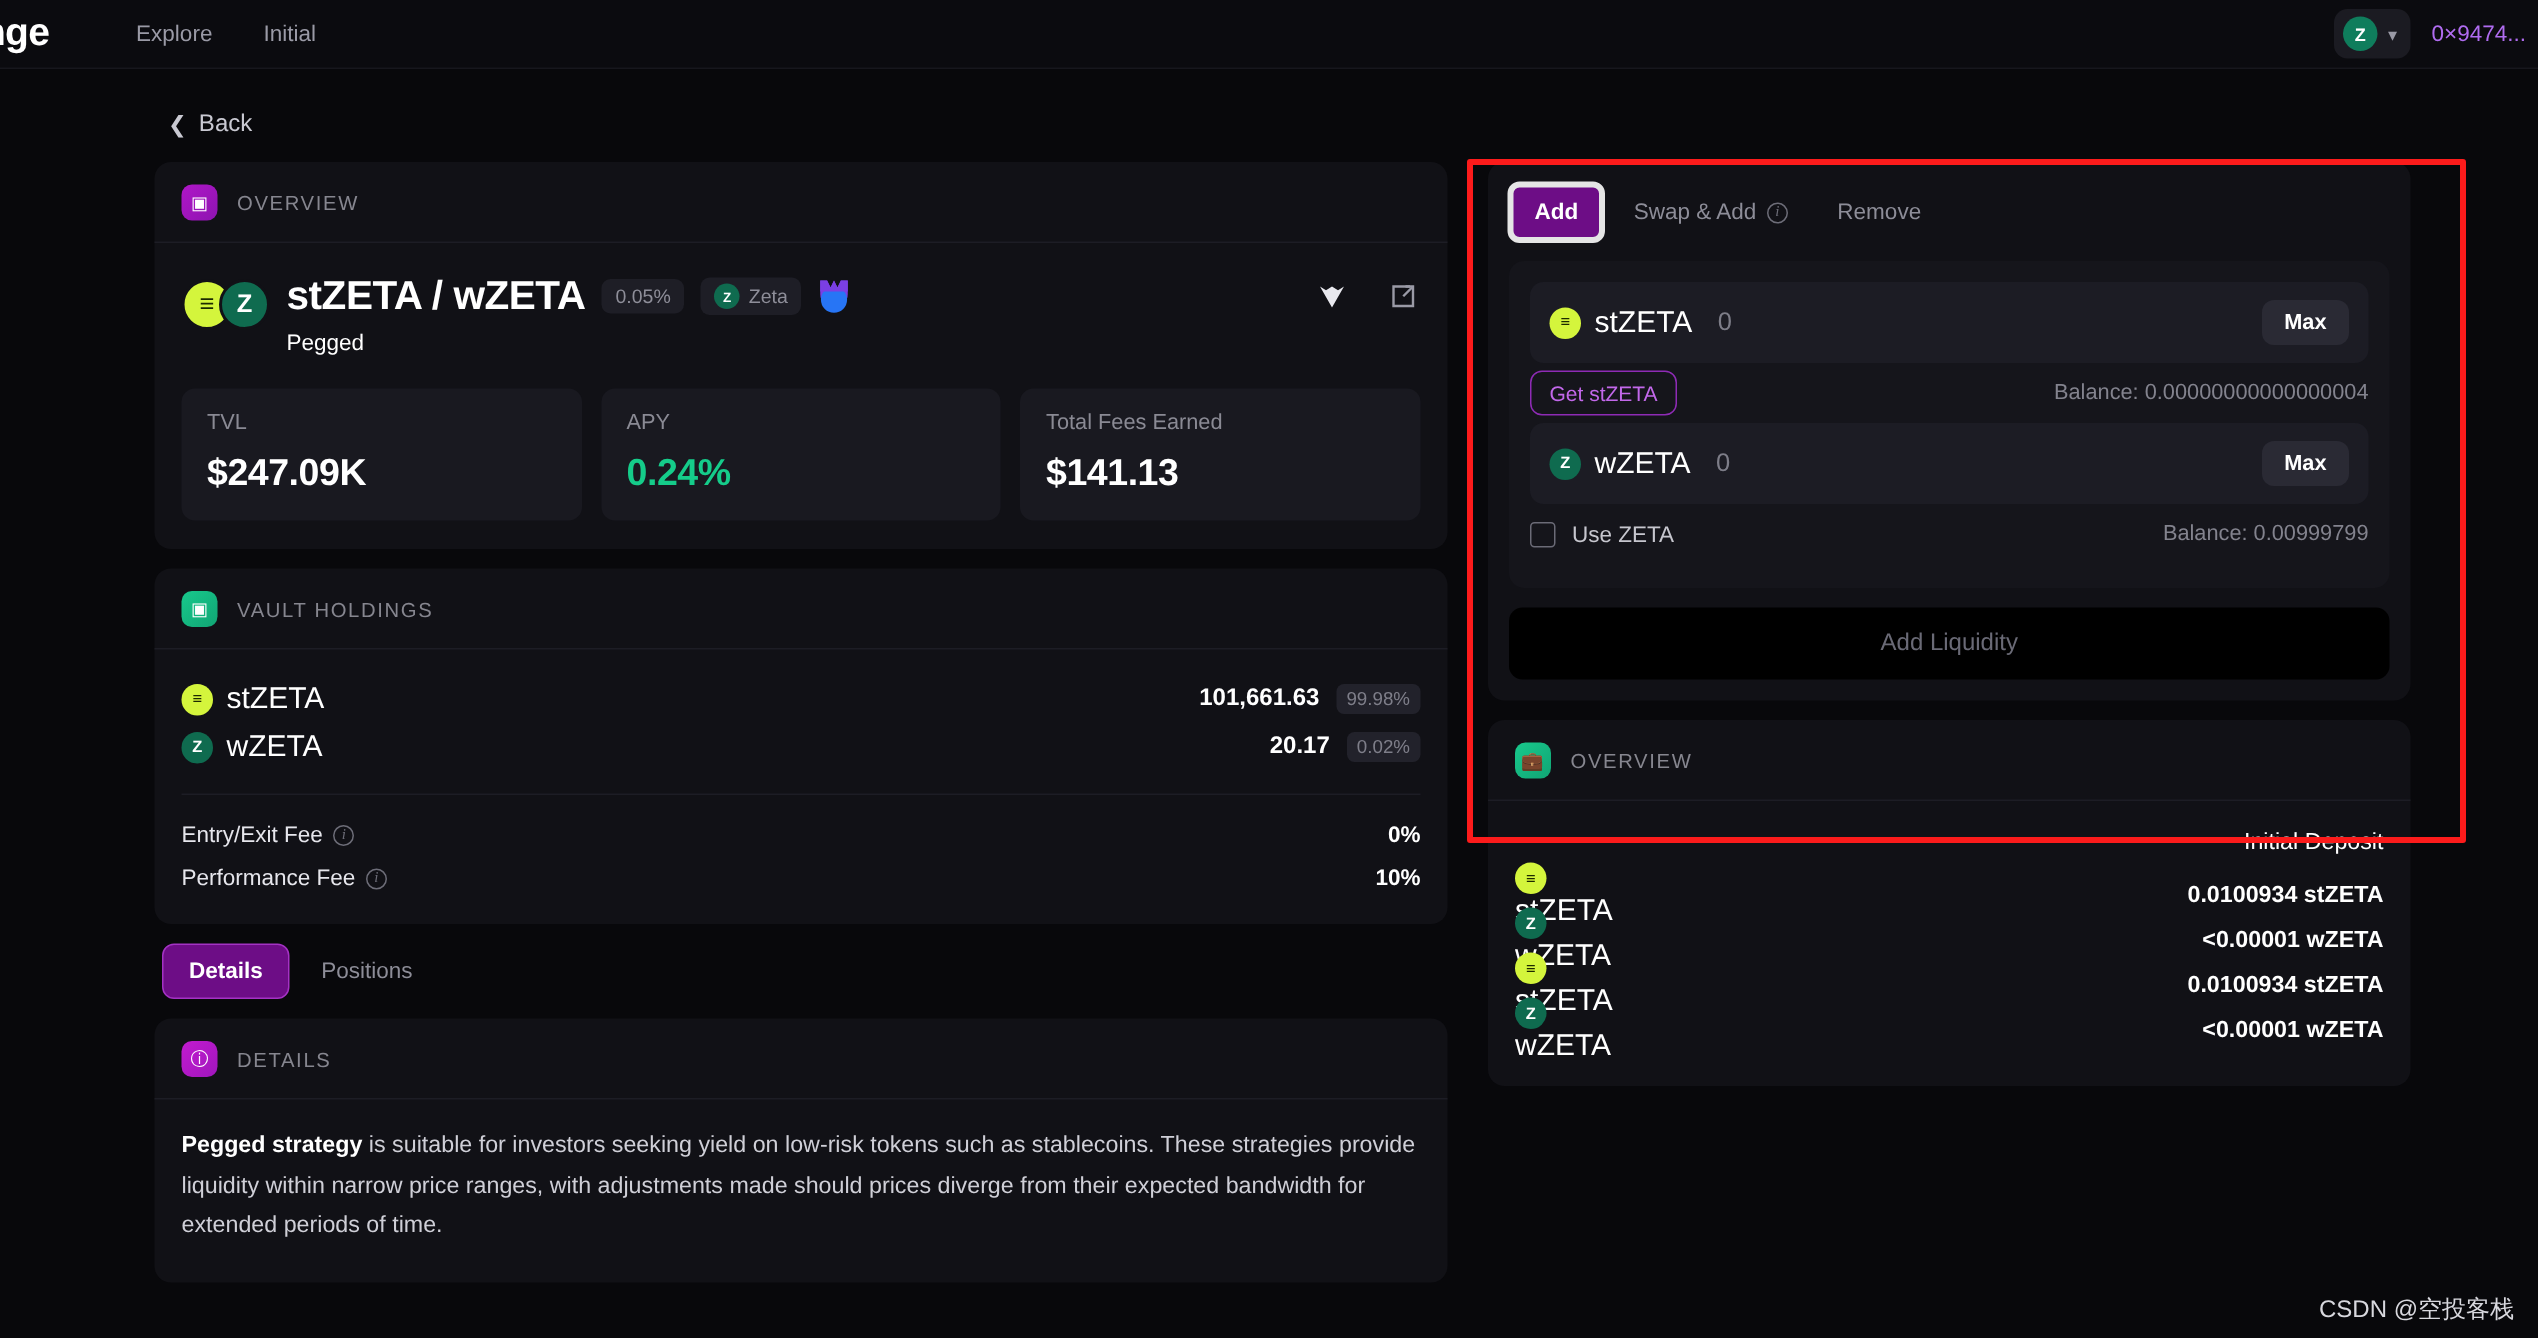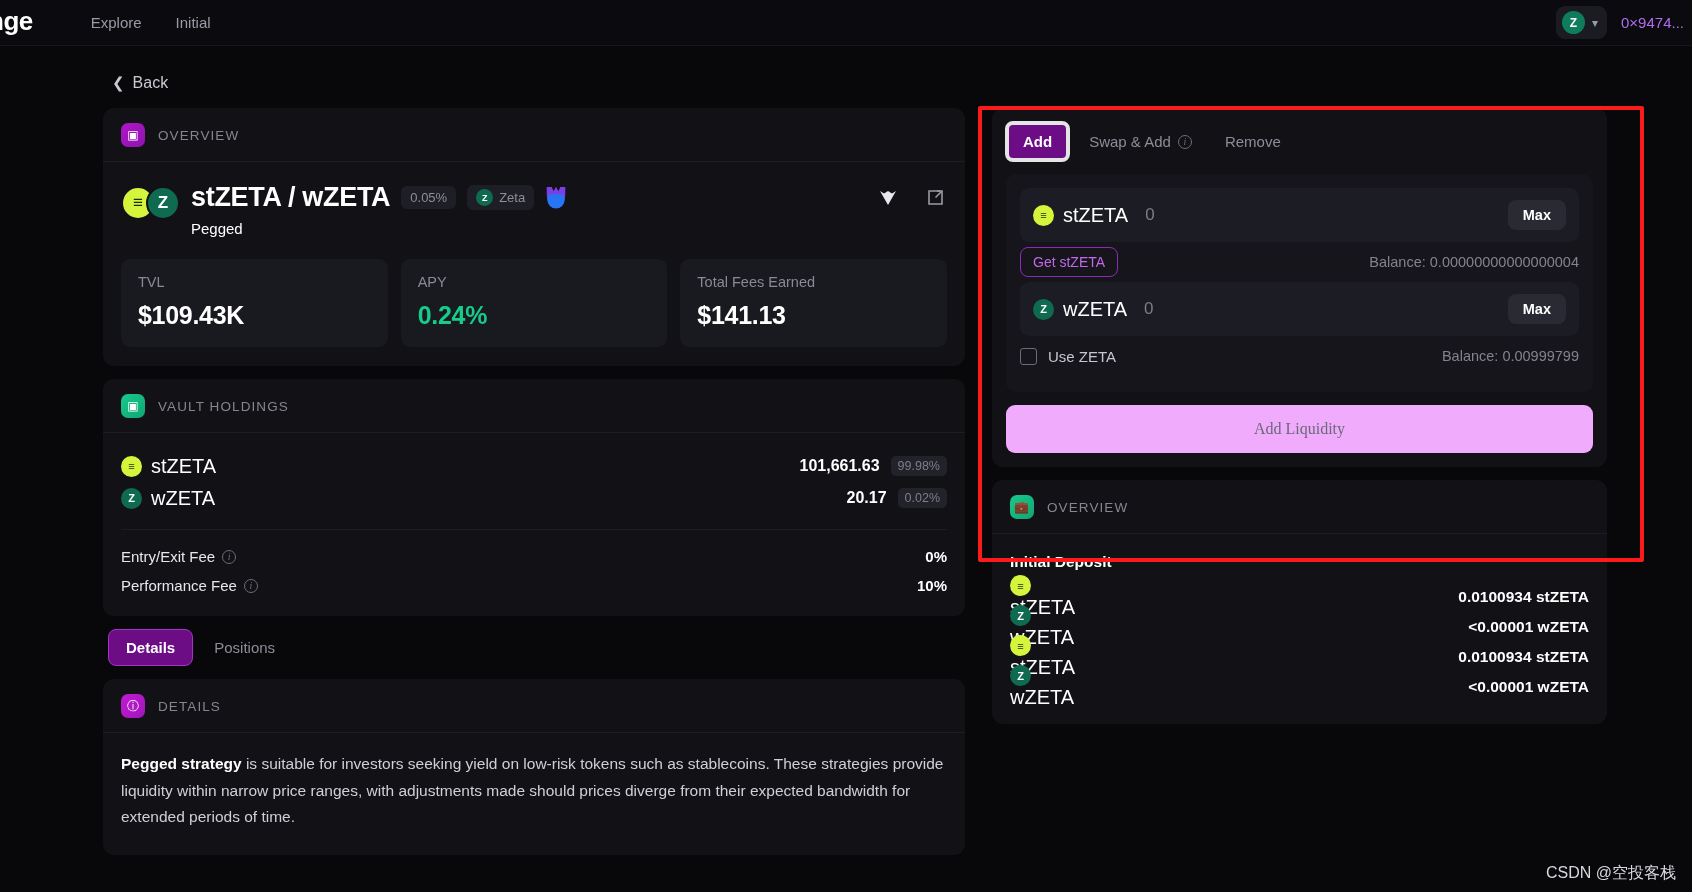--- a/index.html
+++ b/index.html
@@ -177,27 +177,27 @@
     border: 1px solid #8e2bb5; border-radius: 8px;
     padding: 6px 12px; font-size: 14px; color: #c268ea;
   }
   .balance-txt { margin-left: auto; font-size: 14.5px; color: #83838e; }
   .checkbox-row { display: flex; align-items: center; height: 40px; gap: 11px; }
   .cbox { width: 17px; height: 17px; border: 1.6px solid #6b6b77; border-radius: 3px; }
   .cb-label { font-size: 15px; color: #c6c6ce; }
 
   .add-liq {
     margin: 13px 14px 0 14px; height: 48px; border-radius: 9px;
-    background: #f0abfc; display: flex; align-items: center; justify-content: center;
-    font-size: 16px; color: #6a6a76; font-family: Liberation Serif, serif;
+    background: #000000; display: flex; align-items: center; justify-content: center;
+    font-size: 16px; color: #6a6a76;
   }
 
   .pos-card { background: #111116; border-radius: 11px; margin-top: 13px; }
   .pos-body { padding: 19px 18px 22px 18px; }
-  .pos-section-title { font-size: 15.5px; font-weight: 700; margin-bottom: 11px; }
+  .pos-section-title { font-size: 15.5px; font-weight: 400; margin-bottom: 11px; text-align: right; }
   .pos-section-title.second { margin-top: 24px; }
   .prow { display: flex; align-items: center; height: 30px; }
   .prow .pv { margin-left: auto; font-size: 15.5px; font-weight: 600; }
 
   .watermark {
     position: absolute; right: 16px; bottom: 8px;
     font-size: 16px; color: #d8d8de;
   }
 </style>
 </head>
@@ -271,21 +271,21 @@
                     <path d="M11 3 L16 3 L16 8"></path>
                 </svg>
               </div>
             </div>
           </div>
         </div>
 
         <div class="stats">
           <div class="stat">
             <div class="stat-label">TVL</div>
-            <div class="stat-value">$109.43K</div>
+            <div class="stat-value">$247.09K</div>
           </div>
           <div class="stat">
             <div class="stat-label">APY</div>
             <div class="stat-value green">0.24%</div>
           </div>
           <div class="stat">
             <div class="stat-label">Total Fees Earned</div>
             <div class="stat-value">$141.13</div>
           </div>
         </div>

